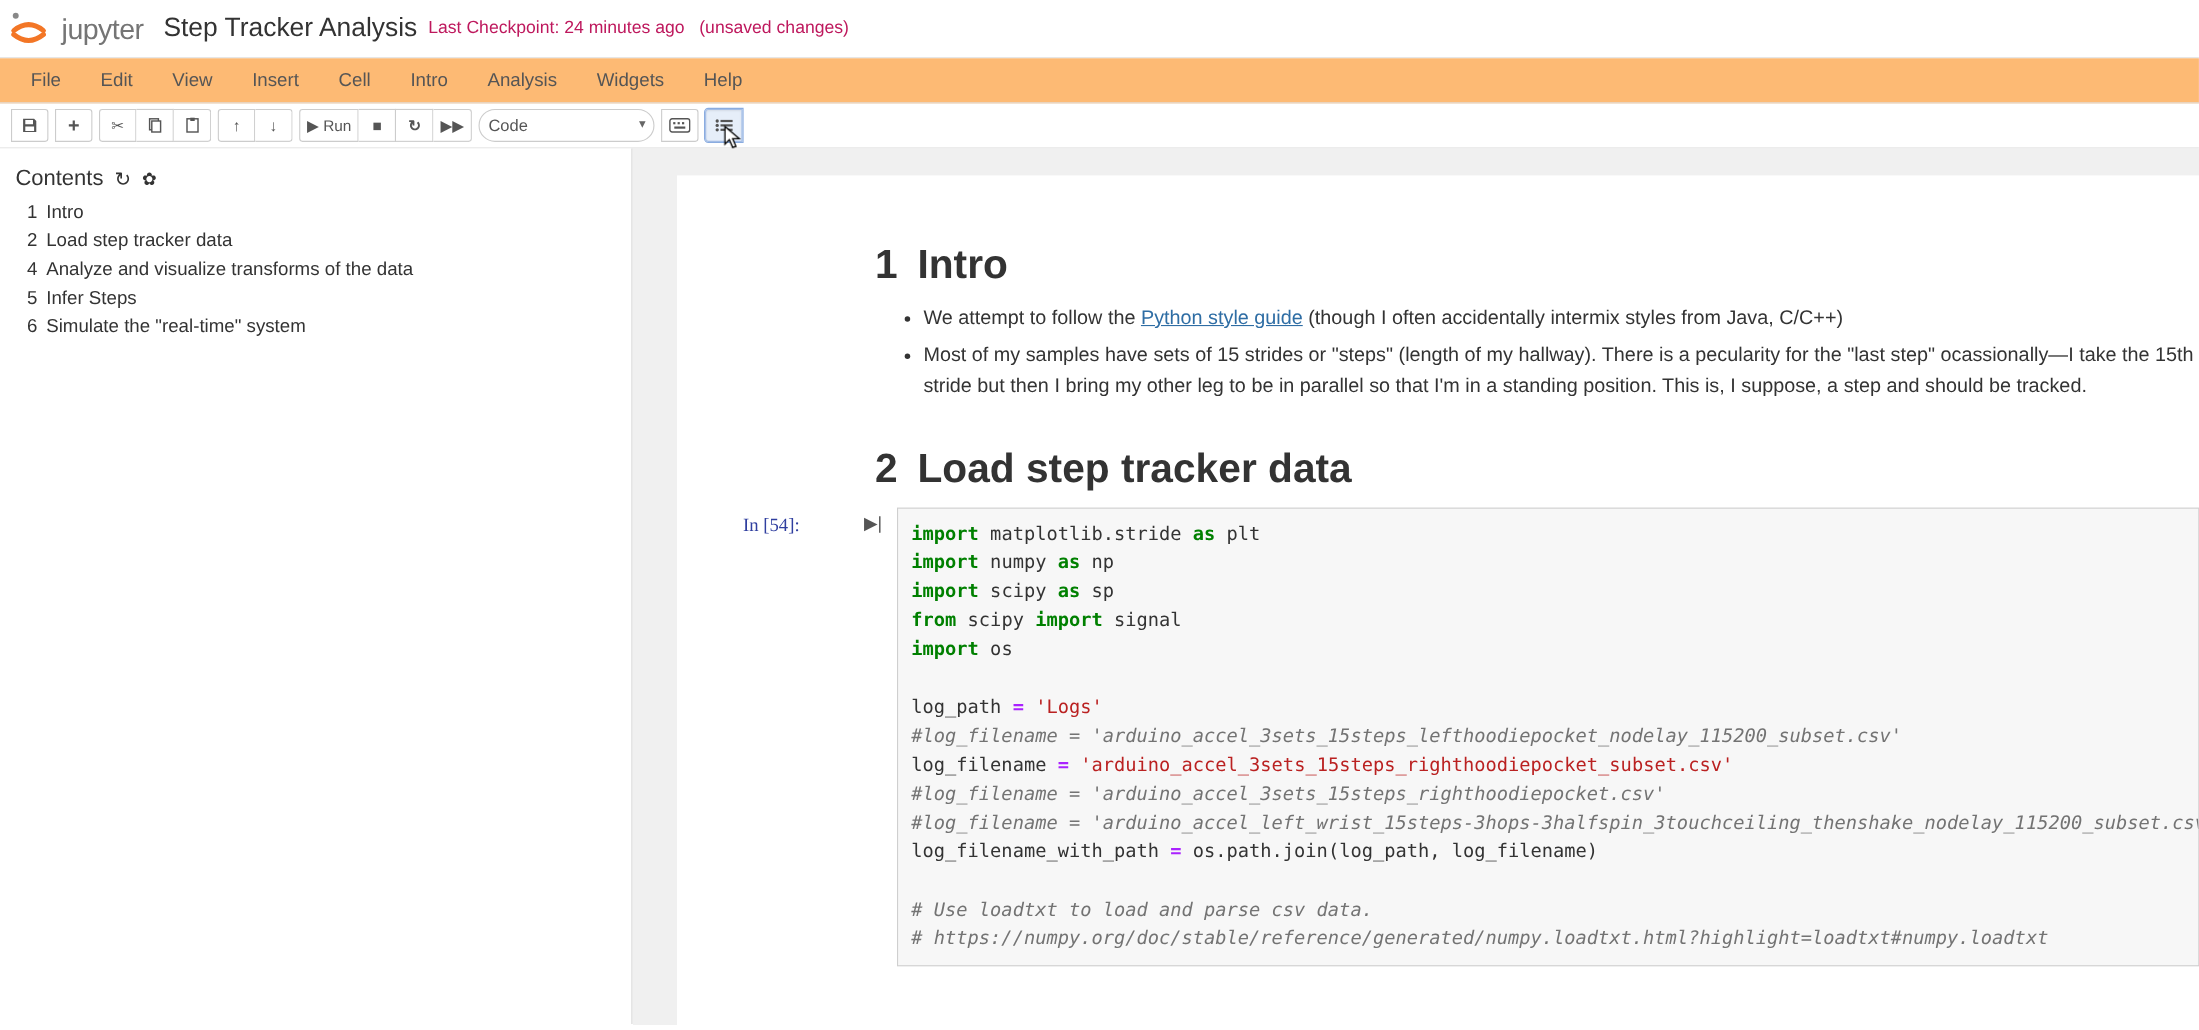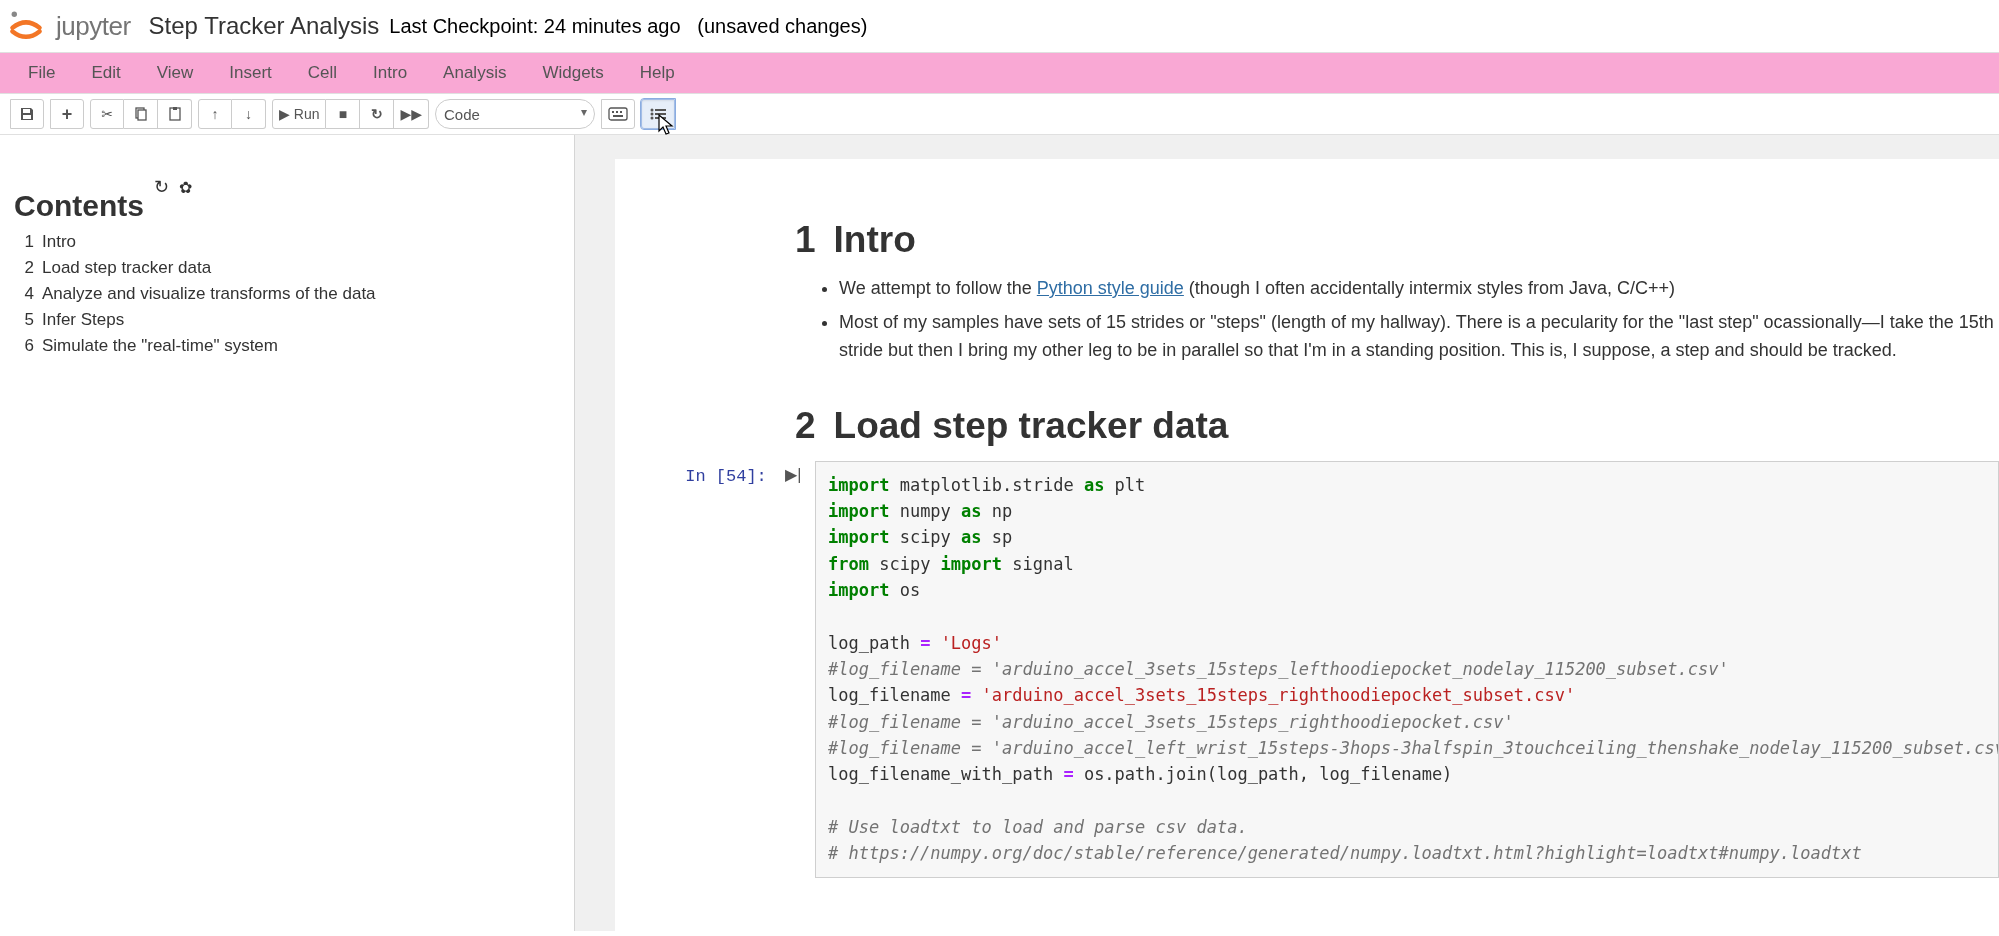--- a/index.html
+++ b/index.html
@@ -3,23 +3,23 @@
 <meta charset="utf-8">
 <style>
 * { box-sizing: border-box; margin: 0; padding: 0; }
 body { font-family: "Helvetica Neue", Helvetica, Arial, sans-serif; font-size: 14px; color: #333; background: #fff; overflow: hidden; }
 
 .header { display: flex; align-items: center; padding: 8px 10px 8px 8px; border-bottom: 1px solid #e0e0e0; }
 .logo { width: 36px; height: 36px; margin-right: 12px; }
 .logo svg { width: 100%; height: 100%; }
 .jupyter-text { font-size: 26px; color: #757575; font-weight: 400; margin-right: 18px; letter-spacing: -0.5px; }
 .nb-name { font-size: 24px; color: #333; }
-.checkpoint { font-size: 20px; color: #000000; margin-left: 10px; }
-
-.menubar { background: #f9a8d4; border-bottom: 1px solid #e0e0e0; padding: 0 10px; }
+.checkpoint { font-size: 16px; color: #be185d; margin-left: 10px; }
+
+.menubar { background: #fdba74; border-bottom: 1px solid #e0e0e0; padding: 0 10px; }
 .menubar ul { list-style: none; display: flex; }
 .menubar li { padding: 10px 18px; font-size: 17px; color: #555; cursor: pointer; }
 
 .toolbar { display: flex; align-items: center; padding: 5px 10px; border-bottom: 1px solid #e0e0e0; gap: 6px; }
 .btn-group { display: flex; }
 .tb-btn { border: 1px solid #ccc; background: #fff; height: 30px; min-width: 34px; display: inline-flex; align-items: center; justify-content: center; cursor: pointer; font-size: 14px; color: #555; padding: 0 6px; }
 .btn-group .tb-btn + .tb-btn { border-left: none; }
 .btn-group .tb-btn:first-child { border-radius: 3px 0 0 3px; }
 .btn-group .tb-btn:last-child { border-radius: 0 3px 3px 0; }
 .btn-single .tb-btn { border-radius: 3px; }
@@ -27,35 +27,35 @@
 .select-wrap { position: relative; }
 .cell-type { border: 1px solid #ccc; border-radius: 15px; height: 30px; width: 160px; padding: 0 24px 0 8px; font-size: 15px; color: #555; background: #fff; appearance: none; }
 .select-wrap::after { content: "▾"; position: absolute; right: 8px; top: 6px; color: #666; pointer-events: none; font-size: 12px; }
 .tb-active { background: #e6eef9; border-color: #a3bde6; outline: 1px solid #8aace0; box-shadow: inset 0 1px 2px rgba(0,0,0,.08); }
 
 .cursor-icon { position: absolute; pointer-events: none; z-index: 999; }
 
 .main { display: flex; height: calc(100vh - 140px); }
 .sidebar { width: 575px; min-width: 575px; border-right: 1px solid #d5d5d5; padding: 16px 14px; background: #fff; }
 .contents-hdr { display: flex; align-items: center; gap: 10px; }
-.contents-title { font-size: 30px; font-weight: 700; margin-top: 38px; }
+.contents-title { font-size: 20px; font-weight: 400; }
 .toc-ul { list-style: none; margin-top: 6px; }
 .toc-li { font-size: 17px; color: #333; padding: 3px 0 3px 24px; text-indent: -24px; cursor: pointer; }
 .toc-num { width: 20px; display: inline-block; text-align: right; margin-right: 8px; }
 
 .notebook { flex: 1; background: #f0f0f0; overflow: auto; }
 .nb-inner { background: #fff; margin: 24px 0 0 40px; padding: 60px 0 40px 20px; min-height: 900px; }
 .h1 { font-size: 37px; font-weight: 700; margin-bottom: 14px; }
 .h1 .num { margin-right: 18px; }
 .md-list { margin: 0 0 40px 44px; font-size: 18px; line-height: 1.55; }
 .md-list li { margin-bottom: 6px; }
 .link { color: #2e6da4; text-decoration: underline; text-align: center; }
 
 .cell { display: flex; margin-top: 10px; }
-.prompt { width: 110px; text-align: center; font-family: Liberation Mono, monospace; color: #303F9F; font-size: 17px; padding: 6px 8px 0 0; }
+.prompt { width: 110px; text-align: left; font-family: Liberation Serif, serif; color: #303F9F; font-size: 17px; padding: 6px 8px 0 0; }
 .run-cell-btn { width: 30px; padding-top: 4px; font-size: 16px; color: #555; }
 .code-area { flex: 1; border: 1px solid #cfcfcf; background: #f7f7f7; padding: 10px 12px; font-family: "Menlo","Consolas","DejaVu Sans Mono",monospace; font-size: 17px; line-height: 1.55; white-space: pre; overflow-x: hidden; }
 
 .tok-kw { color: #008000; font-weight: bold; }
 .tok-op { color: #AA22FF; font-weight: bold; }
 .tok-str { color: #BA2121; }
 .tok-cmt { color: #737373; font-style: italic; }
 </style>
 </head>
 <body>

